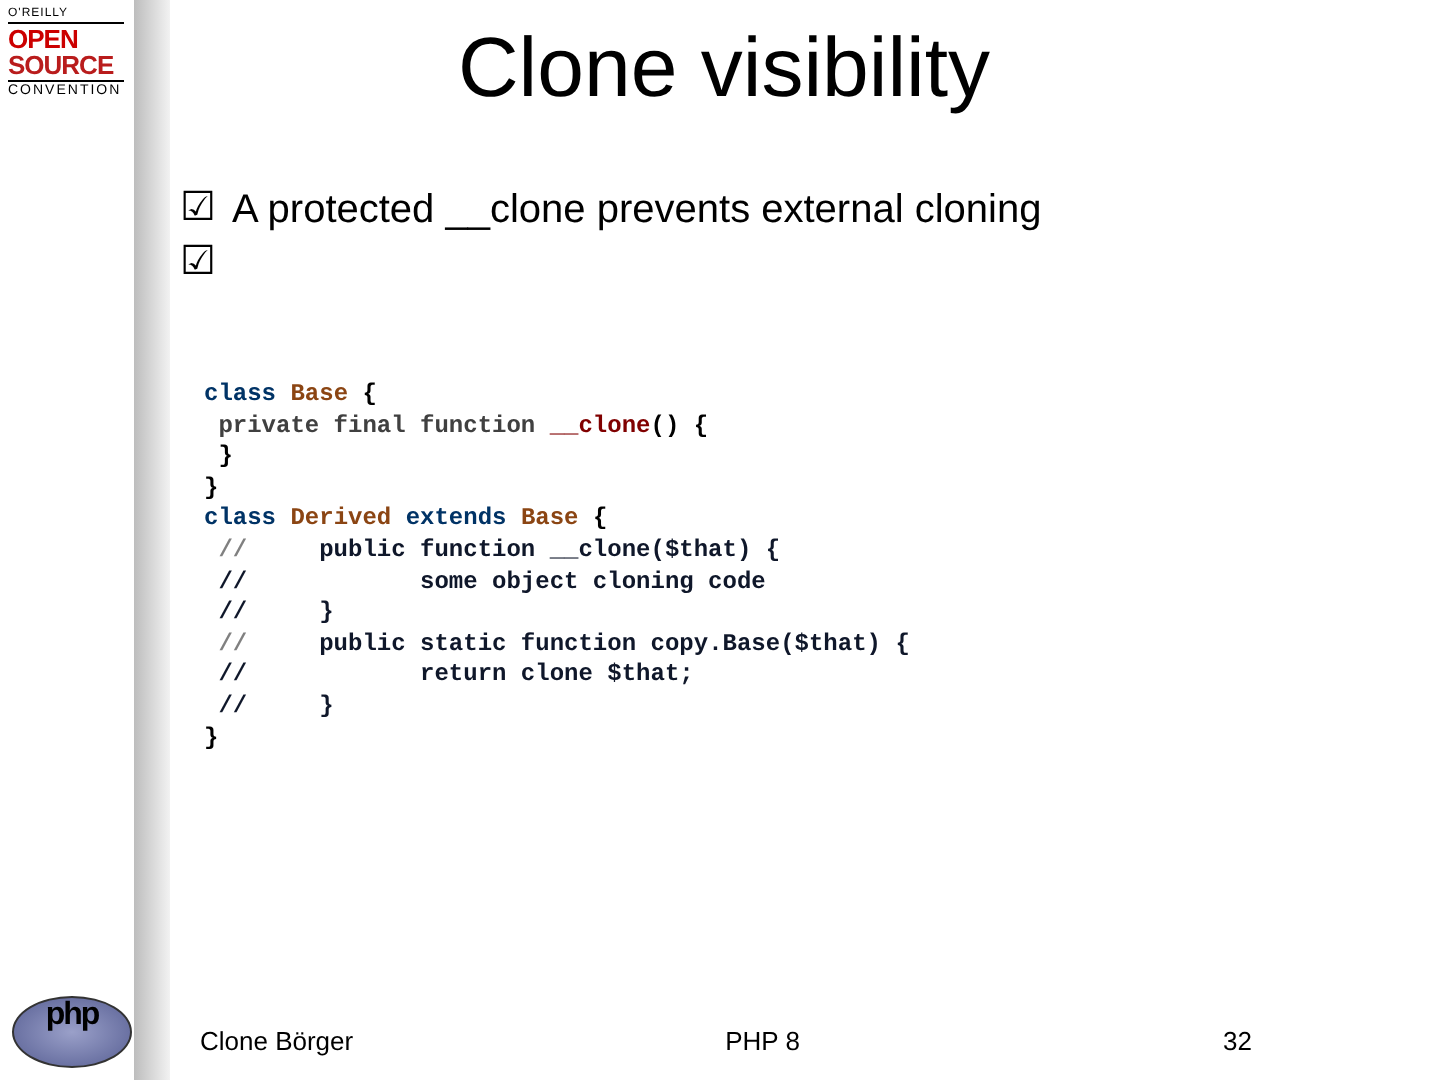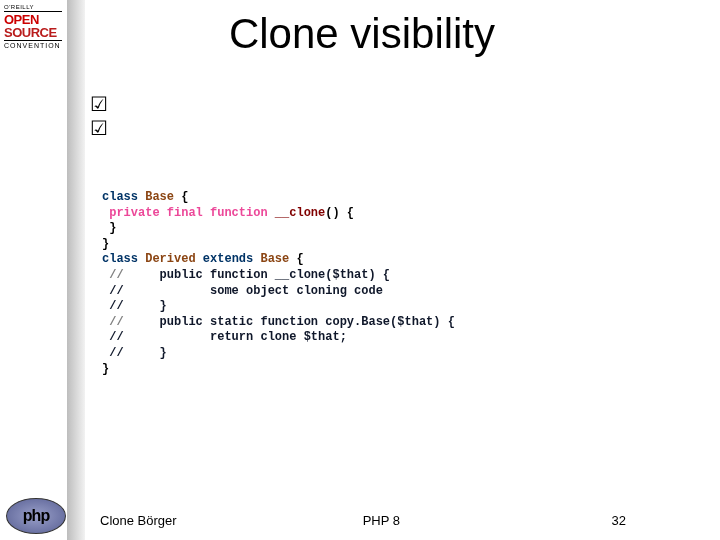--- a/index.html
+++ b/index.html
@@ -104,21 +104,21 @@
     top: 190px;
     right: 20px;
     font-family: 'Courier New', Courier, monospace;
     font-size: 12px;
     line-height: 1.3;
     white-space: pre;
     font-weight: bold;
     color: #000;
   }
   .kw-navy   { color: #003366; }
-  .kw-olive  { color: #ec4899; }
+  .kw-olive  { color: #404040; }
   .kw-brown  { color: #8b4513; }
   .kw-maroon { color: #800000; }
   .kw-gray   { color: #808080; }
   .kw-green  { color: #0f172a; margin-top: 20px; }
   .footer {
     position: absolute;
     left: 100px;
     right: 18px;
     bottom: 12px;
     display: flex;
@@ -136,21 +136,20 @@
     width: 58px;
     height: 34px;
   }
   .php-ellipse {
     width: 58px;
     height: 34px;
     border-radius: 50%;
     background: radial-gradient(ellipse at center, #9aa0c9 0%, #6b72a3 70%, #555b85 100%);
     border: 1px solid #333;
     display: flex;
-    align-items: center;
     justify-content: center;
   }
   .php-text {
     font-family: Arial, Helvetica, sans-serif;
     font-weight: 900;
     font-size: 16px;
     color: #000;
     letter-spacing: -1px;
   }
 </style>
@@ -173,20 +172,21 @@
     <div class="rule"></div>
     <div class="conv">CONVENTION</div>
   </div>
 
   <div class="title">Clone visibility</div>
 
   <div class="bullets">
     <div class="bullets-inner" id="bullets-inner">
         <div class="bullet-row">
           <span class="check">☑</span>
+          <span>A protected __clone prevents external cloning</span>
         </div>
         <div class="bullet-row">
           <span class="check">☑</span>
         </div>
       </div>
   </div>
 
   <div class="code" id="code-block"><div><span class="kw-navy">class </span><span class="kw-brown">Base </span><span>{</span></div><div><span class="kw-olive"> private final function </span><span class="kw-maroon">__clone</span><span>() {</span></div><div><span> }</span></div><div><span>}</span></div><div><span class="kw-navy">class </span><span class="kw-brown">Derived </span><span class="kw-navy">extends </span><span class="kw-brown">Base </span><span>{</span></div><div><span class="kw-gray"> //     </span><span class="kw-green">public function </span><span class="kw-green">__clone</span><span class="kw-green">($that) {</span></div><div><span class="kw-green"> //            some object cloning code</span></div><div><span class="kw-green"> //     }</span></div><div><span class="kw-gray"> //     </span><span class="kw-green">public static function </span><span class="kw-green">copy</span><span class="kw-green">.</span><span class="kw-green">Base</span><span class="kw-green">($that) {</span></div><div><span class="kw-green"> //            return clone $that;</span></div><div><span class="kw-green"> //     }</span></div><div><span>}</span></div></div>
 
   <div class="logo-php">

